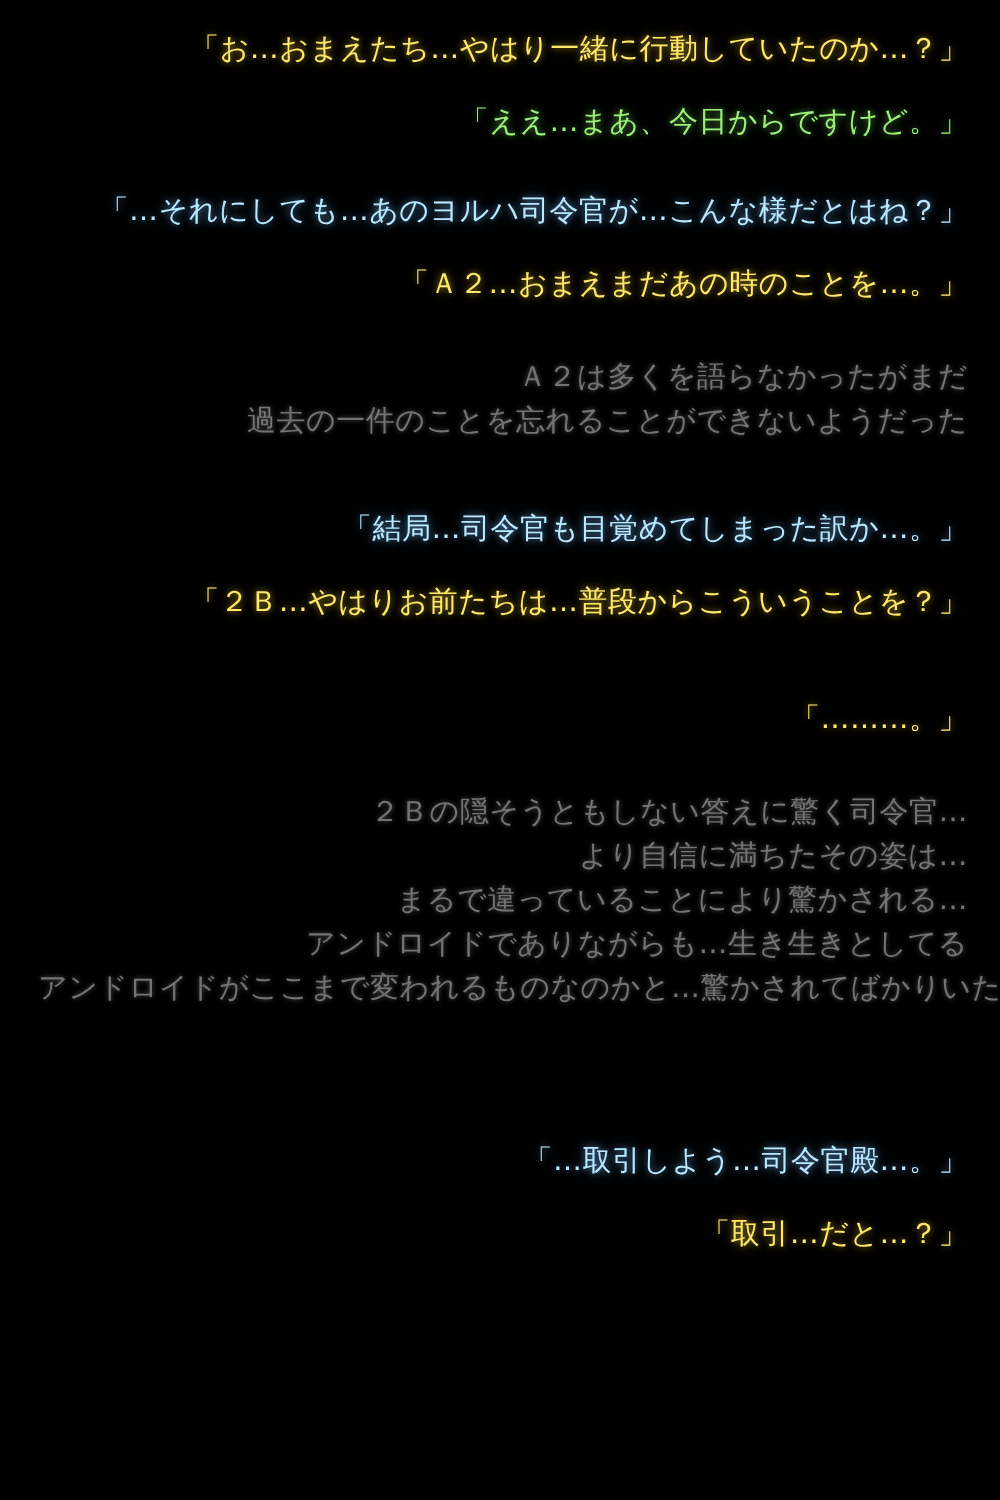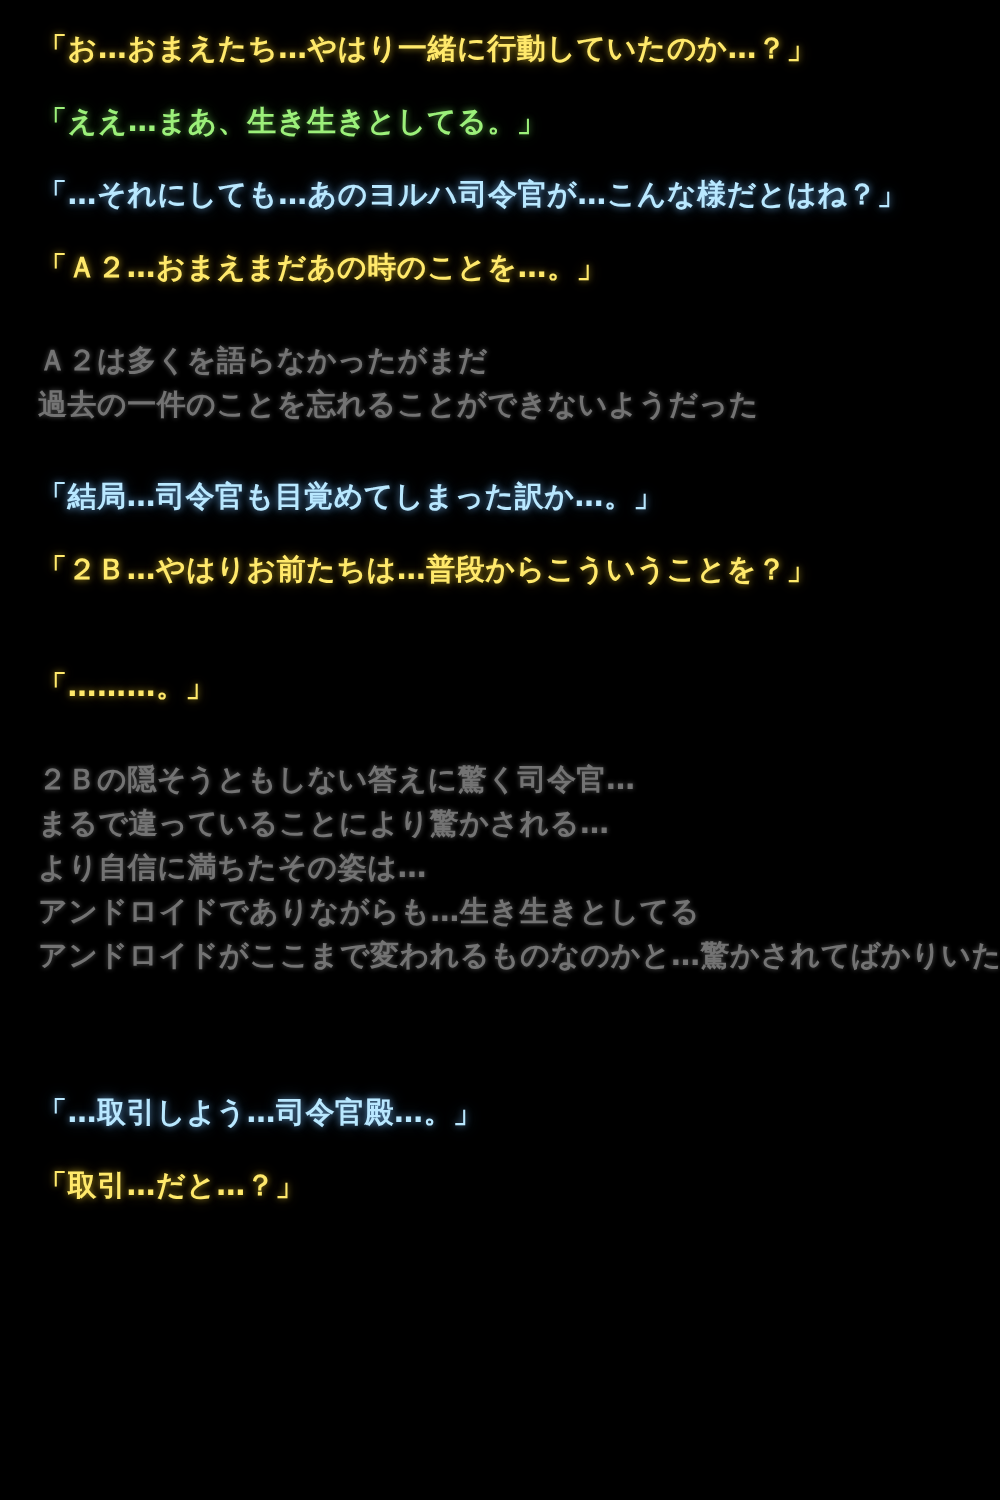--- a/index.html
+++ b/index.html
@@ -17,57 +17,59 @@
   }
   .lines {
     position: absolute;
     left: 38px;
     top: 34px;
     width: 930px;
   }
   .line {
     font-size: 29px;
     line-height: 1.0;
-    font-weight: 700;
+    font-weight: 400;
     letter-spacing: 0.5px;
     white-space: pre;
+    text-align: right;
   }
   
   .gap-sm { height: 44px; }
   .gap-md { height: 56px; }
   .gap-lg { height: 120px; }
   .tight { line-height: 1.52; }
 
   .c-yellow {
     color: #ffe96b;
     text-shadow: 0 0 6px rgba(255,220,60,0.55), 0 0 14px rgba(255,200,30,0.30);
   }
   .c-green {
     color: #9cf07a;
     text-shadow: 0 0 6px rgba(140,240,110,0.5), 0 0 14px rgba(110,230,90,0.28);
   }
   .c-cyan {
     color: #b9e8ff;
     text-shadow: 0 0 7px rgba(130,200,255,0.65), 0 0 16px rgba(90,170,255,0.35);
+    margin-top: 16px;
   }
   .c-white {
     color: #737373;
     text-shadow: 0 0 5px rgba(255,255,255,0.32);
   }
 </style>
 </head>
 <body>
 
 <div id="page">
   <div class="lines">
 
     <div class="line c-yellow">「お…おまえたち…やはり一緒に行動していたのか…？」</div>
     <div class="gap-sm"></div>
 
-    <div class="line c-green">「ええ…まあ、生き生きとしてる。」</div>
+    <div class="line c-green">「ええ…まあ、今日からですけど。」</div>
     <div class="gap-sm"></div>
 
     <div class="line c-cyan">「…それにしても…あのヨルハ司令官が…こんな様だとはね？」</div>
     <div class="gap-sm"></div>
 
     <div class="line c-yellow">「Ａ２…おまえまだあの時のことを…。」</div>
     <div class="gap-md"></div>
 
     <div class="line c-white tight">Ａ２は多くを語らなかったがまだ</div>
     <div class="line c-white tight">過去の一件のことを忘れることができないようだった</div>
@@ -78,22 +80,22 @@
 
     <div class="line c-yellow">「２Ｂ…やはりお前たちは…普段からこういうことを？」</div>
     <div class="gap-sm"></div>
 
     <div class="gap-sm"></div>
 
     <div class="line c-yellow">「………。」</div>
     <div class="gap-md"></div>
 
     <div class="line c-white tight">２Ｂの隠そうともしない答えに驚く司令官…</div>
+    <div class="line c-white tight">より自信に満ちたその姿は…</div>
     <div class="line c-white tight">まるで違っていることにより驚かされる…</div>
-    <div class="line c-white tight">より自信に満ちたその姿は…</div>
     <div class="line c-white tight">アンドロイドでありながらも…生き生きとしてる</div>
     <div class="line c-white tight">アンドロイドがここまで変われるものなのかと…驚かされてばかりいた</div>
 
     <div class="gap-lg"></div>
 
     <div class="line c-cyan">「…取引しよう…司令官殿…。」</div>
     <div class="gap-sm"></div>
 
     <div class="line c-yellow">「取引…だと…？」</div>
 

